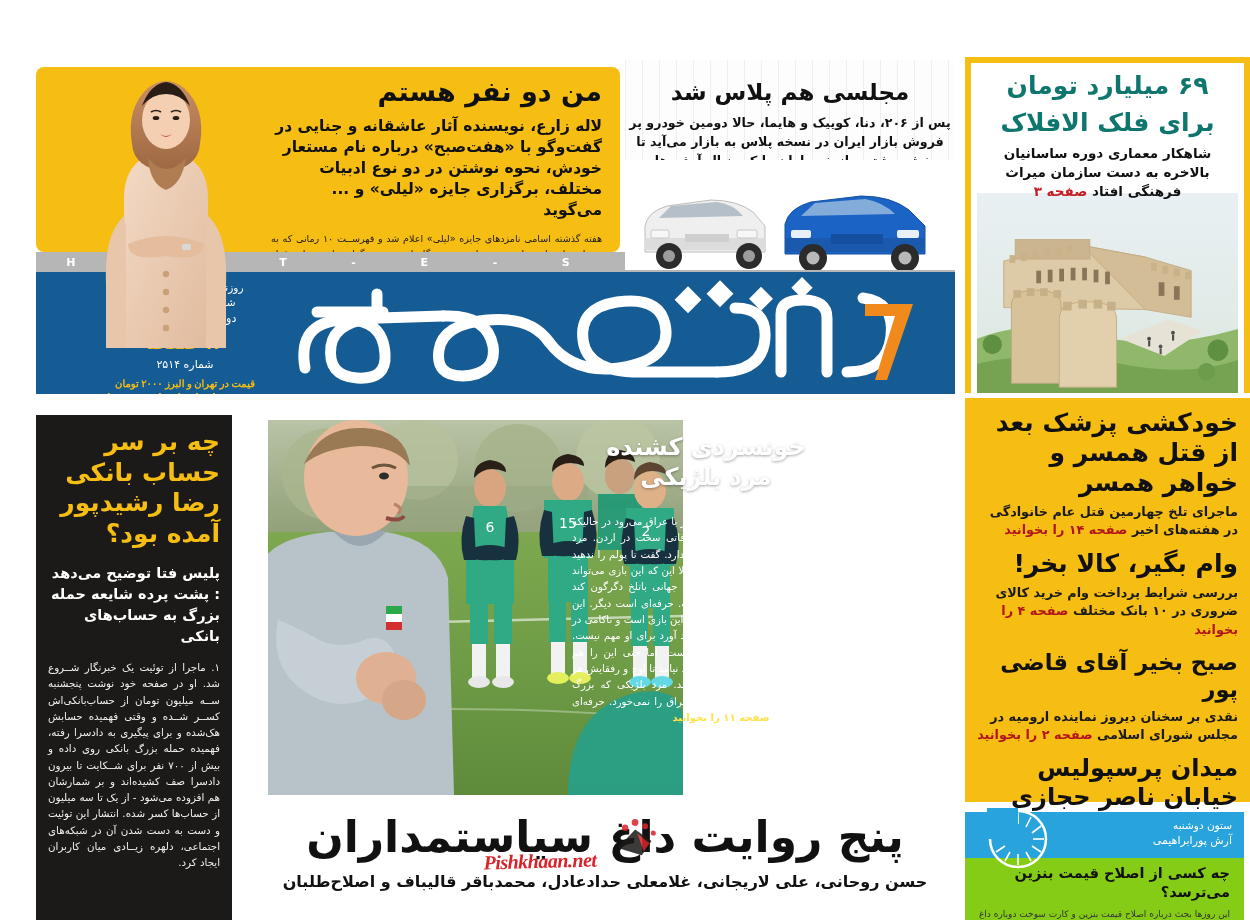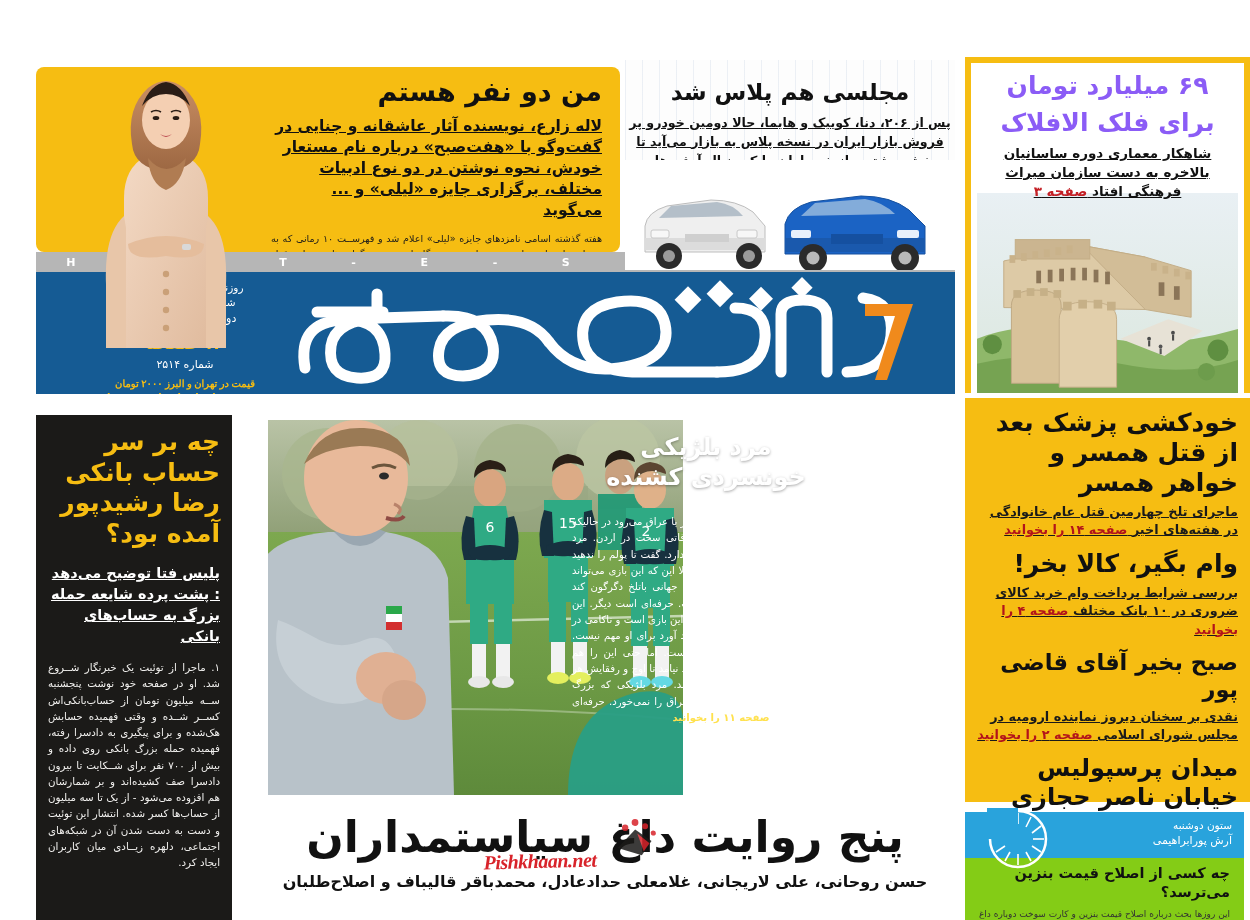--- a/index.html
+++ b/index.html
@@ -10,21 +10,21 @@
     font-family: "DejaVu Sans", "Liberation Sans", sans-serif;
     overflow: hidden;
   }
   .page { position: relative; width: 1250px; height: 920px; background:#fff; }
 
   
   .abs { position: absolute; }
   .rtl { direction: rtl; text-align: right; }
   .ctr { text-align: center; }
   .hl  { font-weight: 800; line-height: 1.12; letter-spacing: -0.3px; }
-  .sub { font-weight: 700; line-height: 1.35; text-decoration: underline; }
+  .sub { font-weight: 700; line-height: 1.35; }
   .body-txt { font-weight: 400; line-height: 1.5; text-align: justify; }
   .ref { color: #c42026; font-weight: 700; }
   .ref-dark { color: #b3141b; font-weight: 700; }
 
   
   #box-interview {
     left: 36px; top: 67px; width: 584px; height: 185px;
     background: #f6bd12;
     border-radius: 8px;
   }
@@ -50,21 +50,21 @@
     background: repeating-linear-gradient(90deg,
       rgba(120,150,190,.13) 0 1px, rgba(255,255,255,0) 1px 17px);
   }
 
   
   #box-castle {
     right: 0px; top: 57px; width: 285px; height: 336px;
     background:#ffffff; border-left:6px solid #f6bd12; border-right:6px solid #f6bd12;
     border-top:6px solid #f6bd12; border-bottom:0;
   }
-  #box-castle .title { font-size: 25px; color:#8b5cf6; margin-top:9px; padding:0 8px; }
+  #box-castle .title { font-size: 25px; color:#0f766e; margin-top:9px; padding:0 8px; }
   #box-castle .deck  { font-size: 13.5px; color:#111; margin-top:7px; padding:0 8px; line-height:1.42;}
   #castle-img { position:absolute; left:6px; right:6px; top:130px; bottom:0px; }
 
   
   #brand-strip {
     left:36px; top:252px; width:919px; height:20px; background:#b6b6b6;
     color:#ffffff; font-size:11px; letter-spacing:1px; z-index:3;
     display:flex; align-items:center; direction:ltr;
   }
   #brand-strip span { flex:1; text-align:center; font-weight:700; }
@@ -493,22 +493,22 @@
           <ellipse cx="372" cy="262" rx="11" ry="6" fill="#64d9e3"></ellipse>
           <ellipse cx="394" cy="262" rx="11" ry="6" fill="#64d9e3"></ellipse>
         </g>
       </g>
 
       <path d="M300 375 Q300 286 372 272 Q415 266 415 302 L415 375 Z" fill="#2a9e84" opacity=".96"></path>
     </svg>
   </div>
 
   <div class="abs rtl" id="box-coach">
+    <div class="title hl ctr">خونسردی کشنده</div>
     <div class="title hl ctr">مرد بلژیکی</div>
-    <div class="title hl ctr">خونسردی کشنده</div>
     <div class="lead body-txt"><span>تیم ملی با ۴ یا ۵ جلسه تمرین به دیدار با عراق می‌رود در حالیکه حتی از بونه‌هایش هم نیامده‌اند. ملاقاتی سخت در اردن. مرد بلژیکی دغدغه خاصی برای موفقیت ندارد. گفت تا پولم را ندهید نمی‌آیم. خیلی حرفه‌ای و مجلسی! حالا این که این بازی می‌تواند سرنوشت ایران را در مقدماتی جام جهانی باتلخ دگرگون کند برای ویلموتس اهمیت چندانی نداشت. حرفه‌ای است دیگر. این که میلیون‌ها ایرانی چشم امیدشان به این بازی است و ناکامی در این بازی چه سرخوردگی به بار خواهد آورد برای او مهم نیست. می‌گوید تقصیر فدراسیون خودتان است. اما حتی این را هم نمی‌کوبد. خونسرد و بلژیکی‌وار آن قند نیامد تا اوج و رفقایش هر جلوتر شده بود پولش را جور کردند. مرد بلژیکی که بزرگ تاکتیکی داشت خیلی حرص بازی با عراق را نمی‌خورد. حرفه‌ای است دیگر! لابد.</span>
       <span style="color:#ffe14d;font-weight:800;">صفحه ۱۱ را بخوانید</span>
     </div>
   </div>
 
   <div class="abs rtl" id="col-right">
 
     <div class="item">
       <div class="title hl t-a">خودکشی پزشک بعد از قتل همسر و خواهر همسر</div>
       <div class="deck sub"><span>ماجرای تلخ چهارمین قتل عام خانوادگی در هفته‌های اخیر</span>

